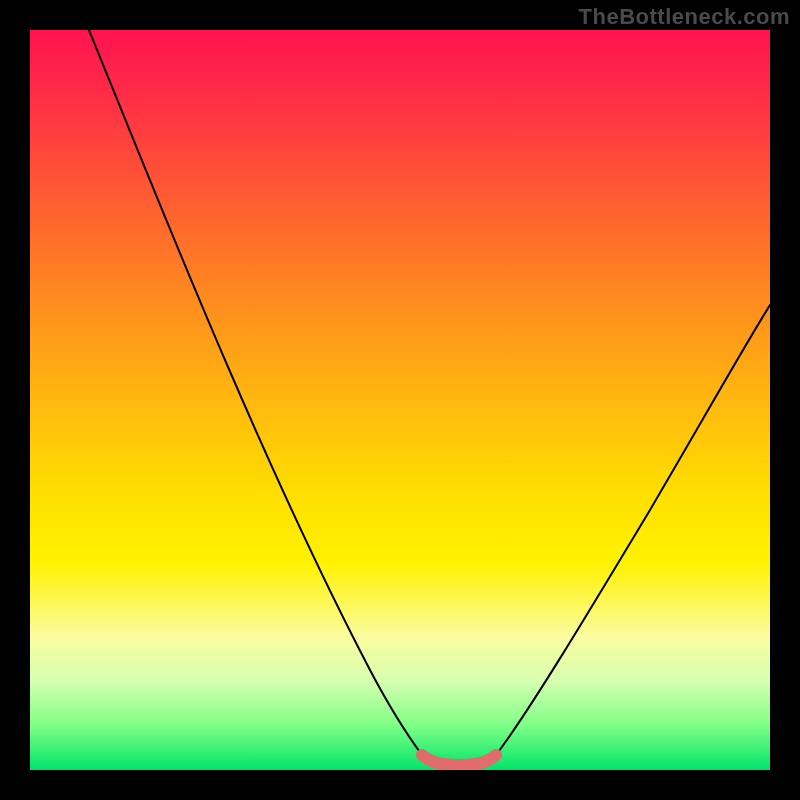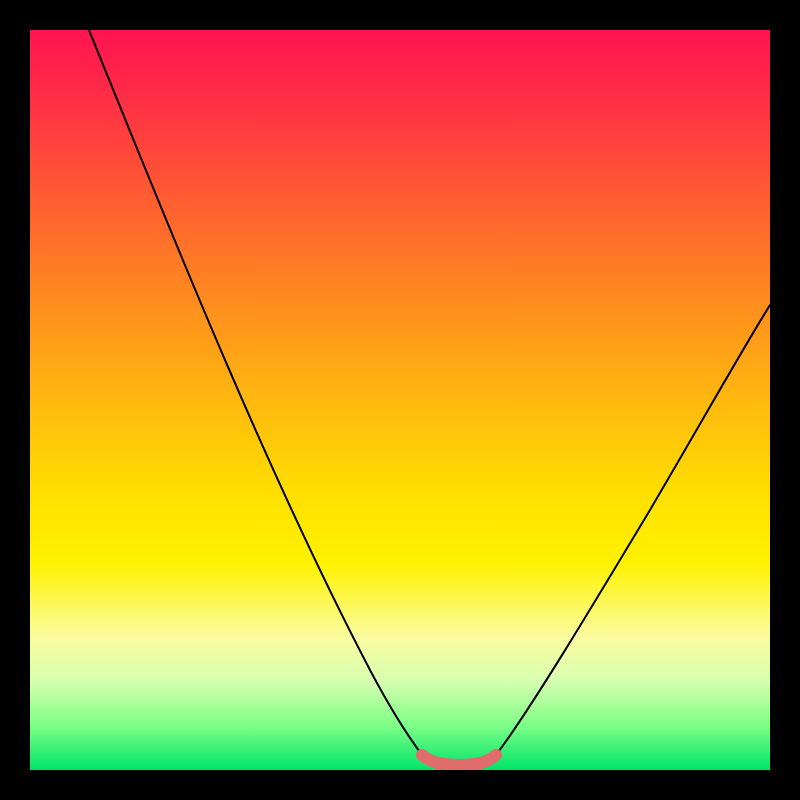--- a/index.html
+++ b/index.html
@@ -71,20 +71,21 @@
     stroke: #e06c6c;
     stroke-width: 12;
     stroke-linecap: round;
     stroke-linejoin: round;
   }
 </style>
 </head>
 <body>
 
 <div class="frame">
+  <div class="watermark">TheBottleneck.com</div>
 
   <div class="plot-area">
     <div class="gradient"></div>
 
     <svg class="curves" viewBox="0 0 740 740" preserveAspectRatio="none">
 
       <path class="curve-black" d="M 59 0
                C 120 150, 230 430, 340 640
                C 360 678, 378 706, 392 725"></path>
 

